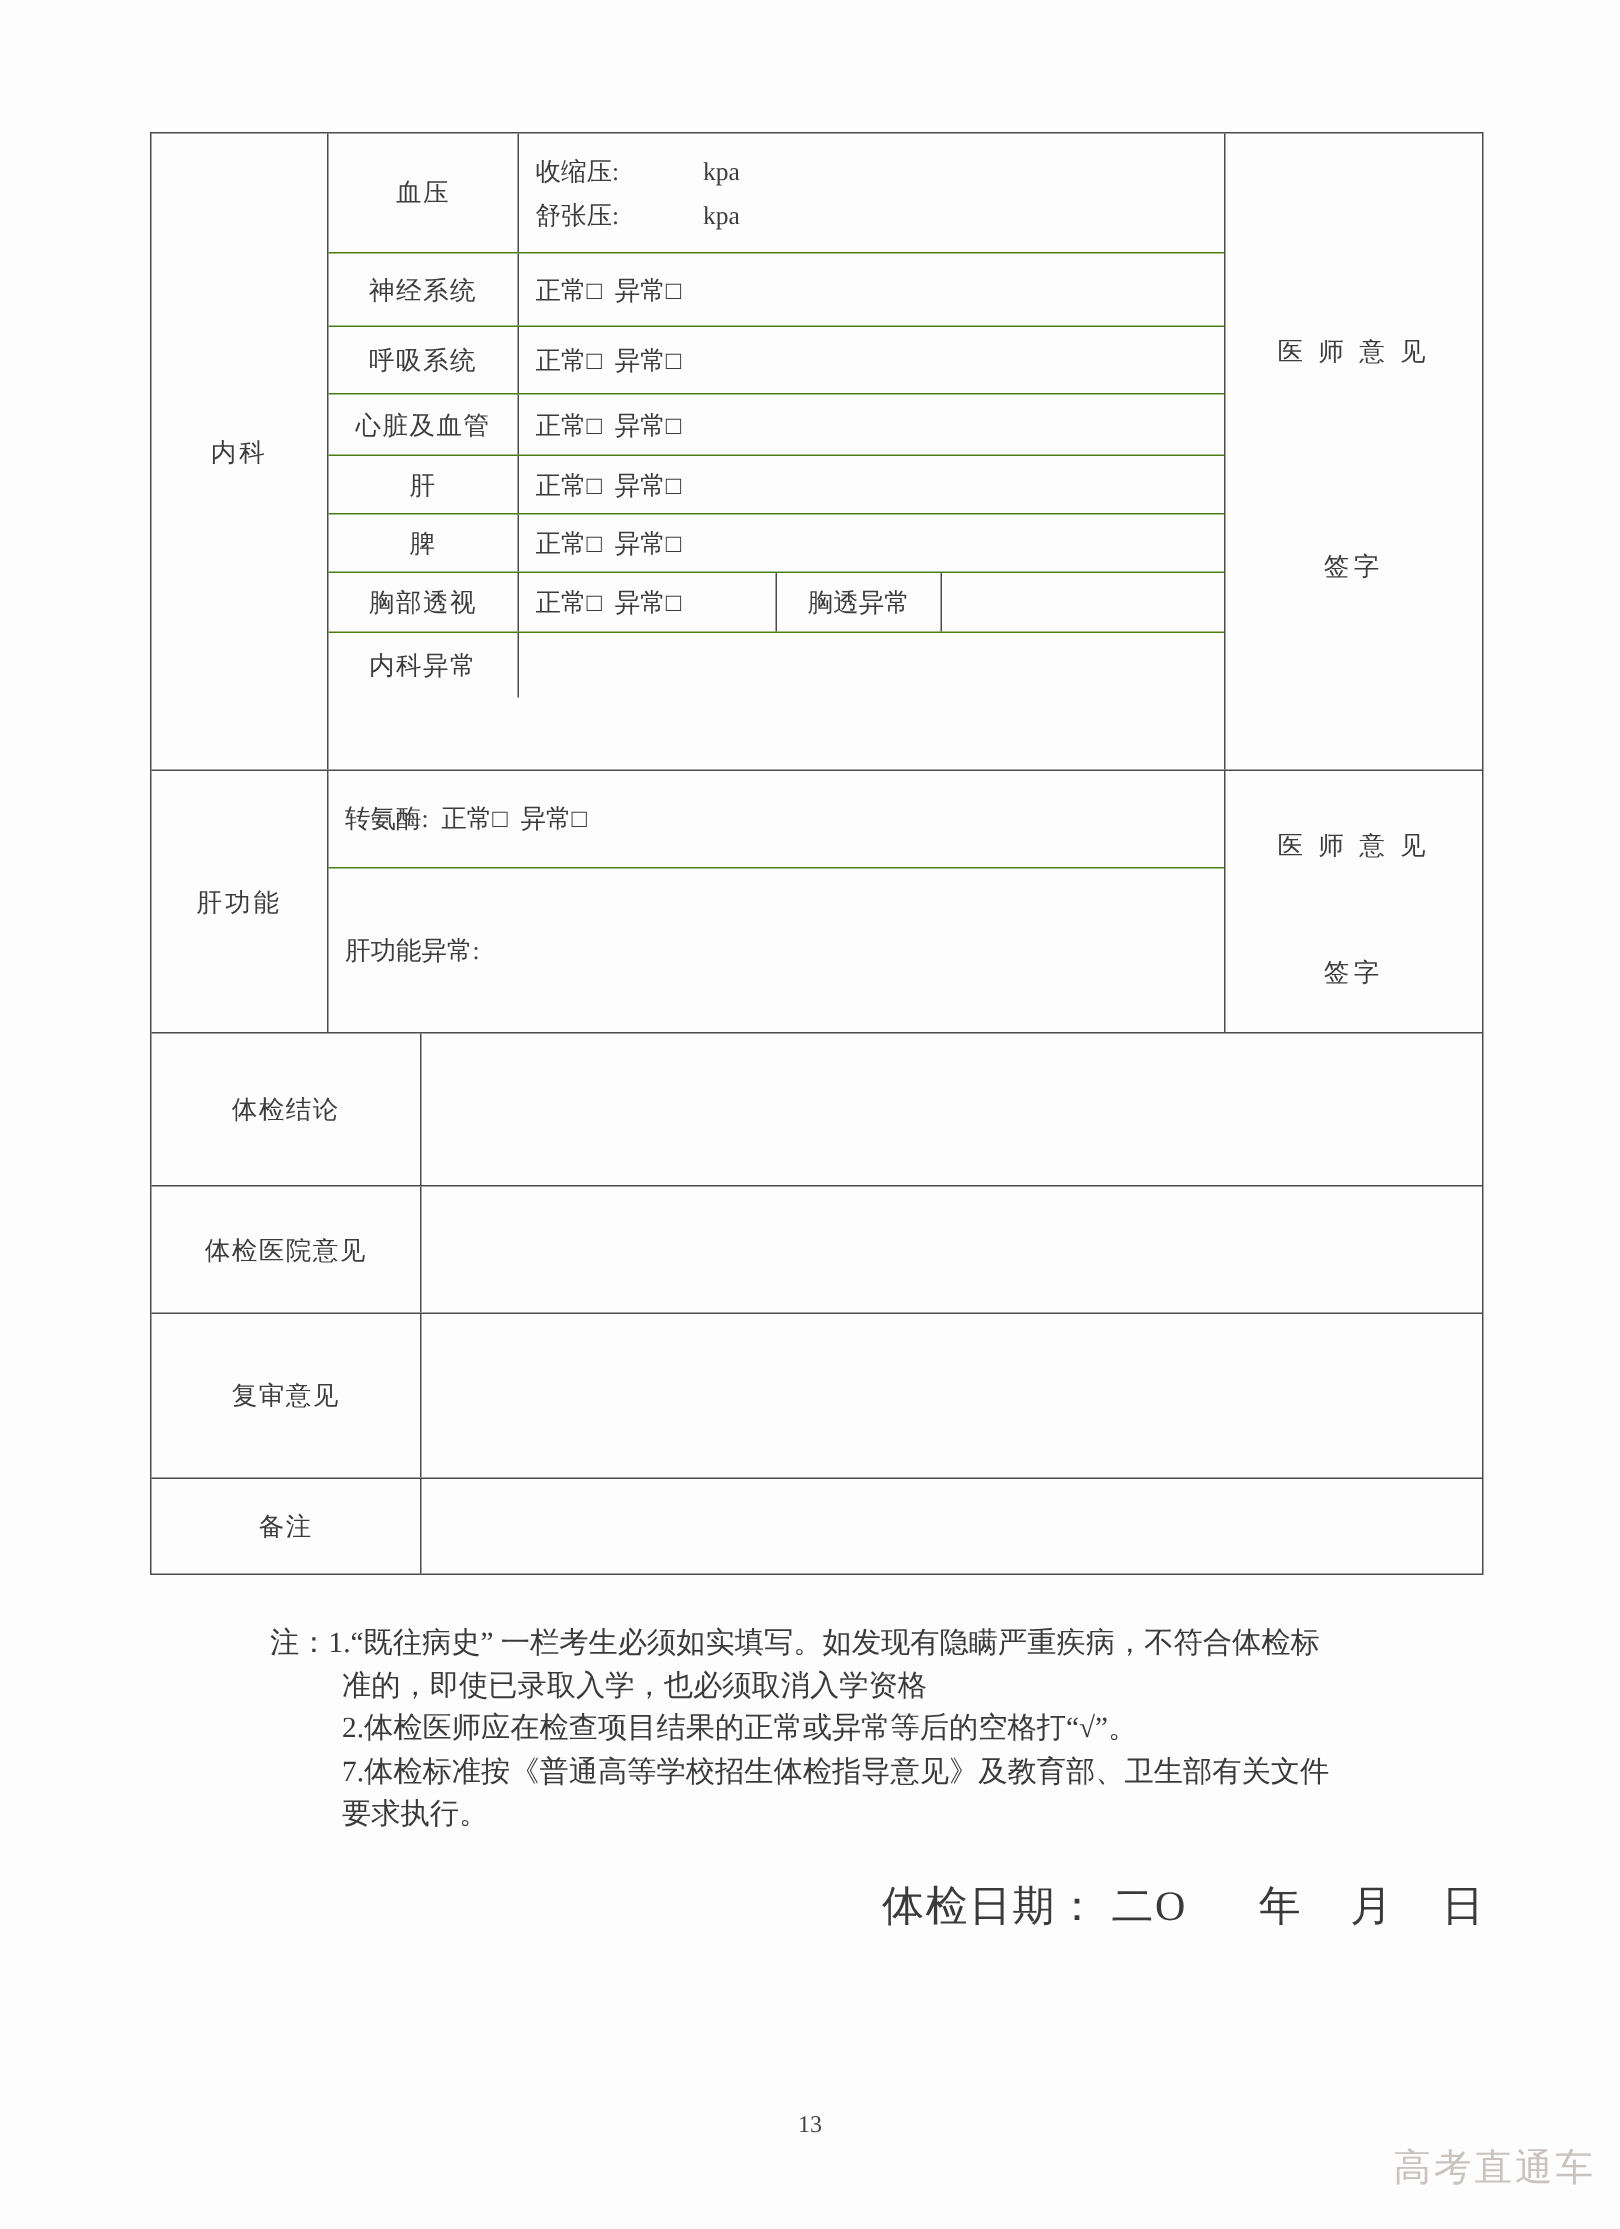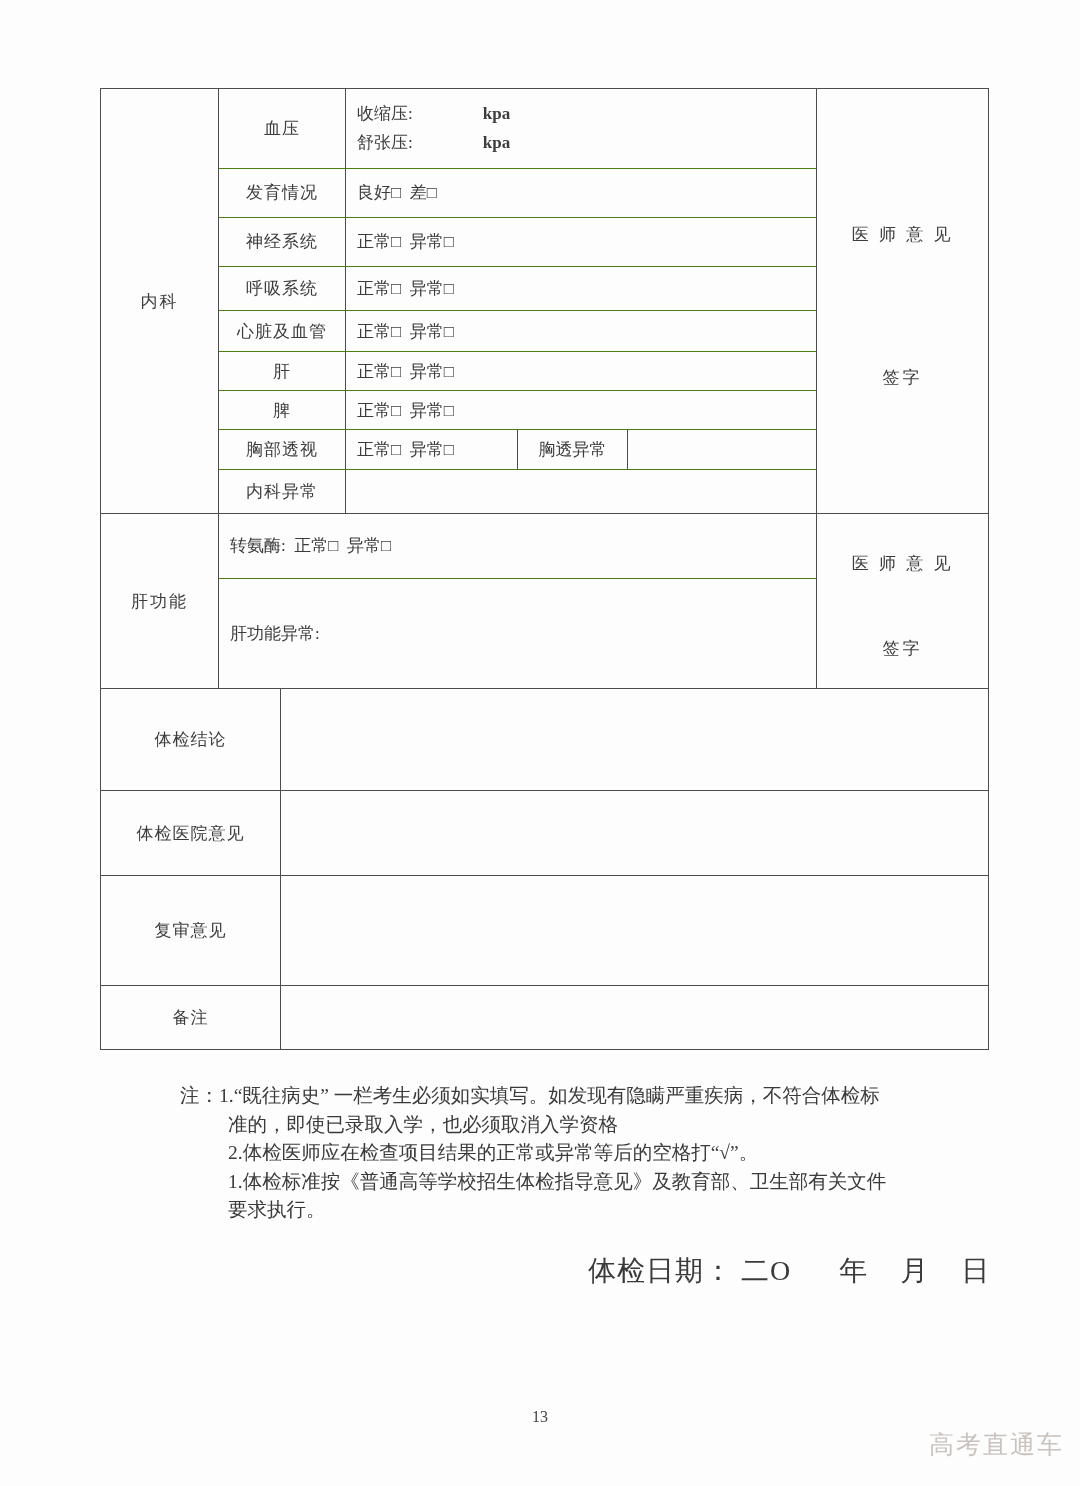--- a/index.html
+++ b/index.html
@@ -42,21 +42,21 @@
   }
   .right-col .op { white-space:pre; letter-spacing:3px; }
   .right-col .sign { letter-spacing:3px; }
   .neike-right .op { margin-top:134px; }
   .neike-right .sign { margin-top:120px; }
   .liver-right .op { margin-top:38px; }
   .liver-right .sign { margin-top:62px; }
   
   .bp-val { flex-direction:column; align-items:flex-start; justify-content:center; gap:6px; }
   .bp-line { white-space:pre; }
-  .bp-unit { font-weight:bold; margin-left:70px; font-family:"Liberation Serif",serif; }
+  .bp-unit { font-weight:normal; margin-left:56px; font-family:"Liberation Serif",serif; }
   
   .chest-val { padding:0; align-items:stretch; }
   .chest-main { width:172px; display:flex; align-items:center; padding-left:11px; border-right:1px solid #4c4c4c; white-space:pre; }
   .chest-extra { width:110px; display:flex; align-items:center; justify-content:center; border-right:1px solid #4c4c4c; }
   .chest-rest { flex:1; }
   
   .wide-cell { display:flex; align-items:center; padding-left:11px; font-size:17px; white-space:pre; }
   
   .big-label {
     width:180px; border-right:1px solid #4c4c4c;
@@ -100,24 +100,20 @@
       <div class="mid">
 
         <div class="subrow" style="height:80px">
           <div class="sub-label">血压</div>
           <div class="val bp-val">
             <div class="bp-line"><span>收缩压:</span><span class="bp-unit">kpa</span></div>
             <div class="bp-line"><span>舒张压:</span><span class="bp-unit">kpa</span></div>
           </div>
         </div>
 
-        <div class="subrow" style="height:49px">
-          <div class="sub-label">发育情况</div>
-          <div class="val">良好□  差□</div>
-        </div>
 
         <div class="subrow" style="height:49px">
           <div class="sub-label">神经系统</div>
           <div class="val">正常□  异常□</div>
         </div>
 
         <div class="subrow" style="height:45px">
           <div class="sub-label">呼吸系统</div>
           <div class="val">正常□  异常□</div>
         </div>
@@ -188,21 +184,21 @@
     <div class="trow" style="height:63px">
       <div class="big-label">备注</div>
       <div class="big-empty"></div>
     </div>
 
   </div>
 
   <div class="notes">
     <div class="note-first"><span>注：</span><span>1.“既往病史” 一栏考生必须如实填写。如发现有隐瞒严重疾病，不符合体检标准的，即使已录取入学，也必须取消入学资格</span></div>
     <div class="note-item">2.体检医师应在检查项目结果的正常或异常等后的空格打“√”。</div>
-    <div class="note-item">1.体检标准按《普通高等学校招生体检指导意见》及教育部、卫生部有关文件要求执行。</div>
+    <div class="note-item">7.体检标准按《普通高等学校招生体检指导意见》及教育部、卫生部有关文件要求执行。</div>
   </div>
 
   <div class="date-line">体检日期： 二O      年    月    日</div>
 
   <div class="page-num">13</div>
 
   <div class="watermark">高考直通车</div>
 
 </div>
 

